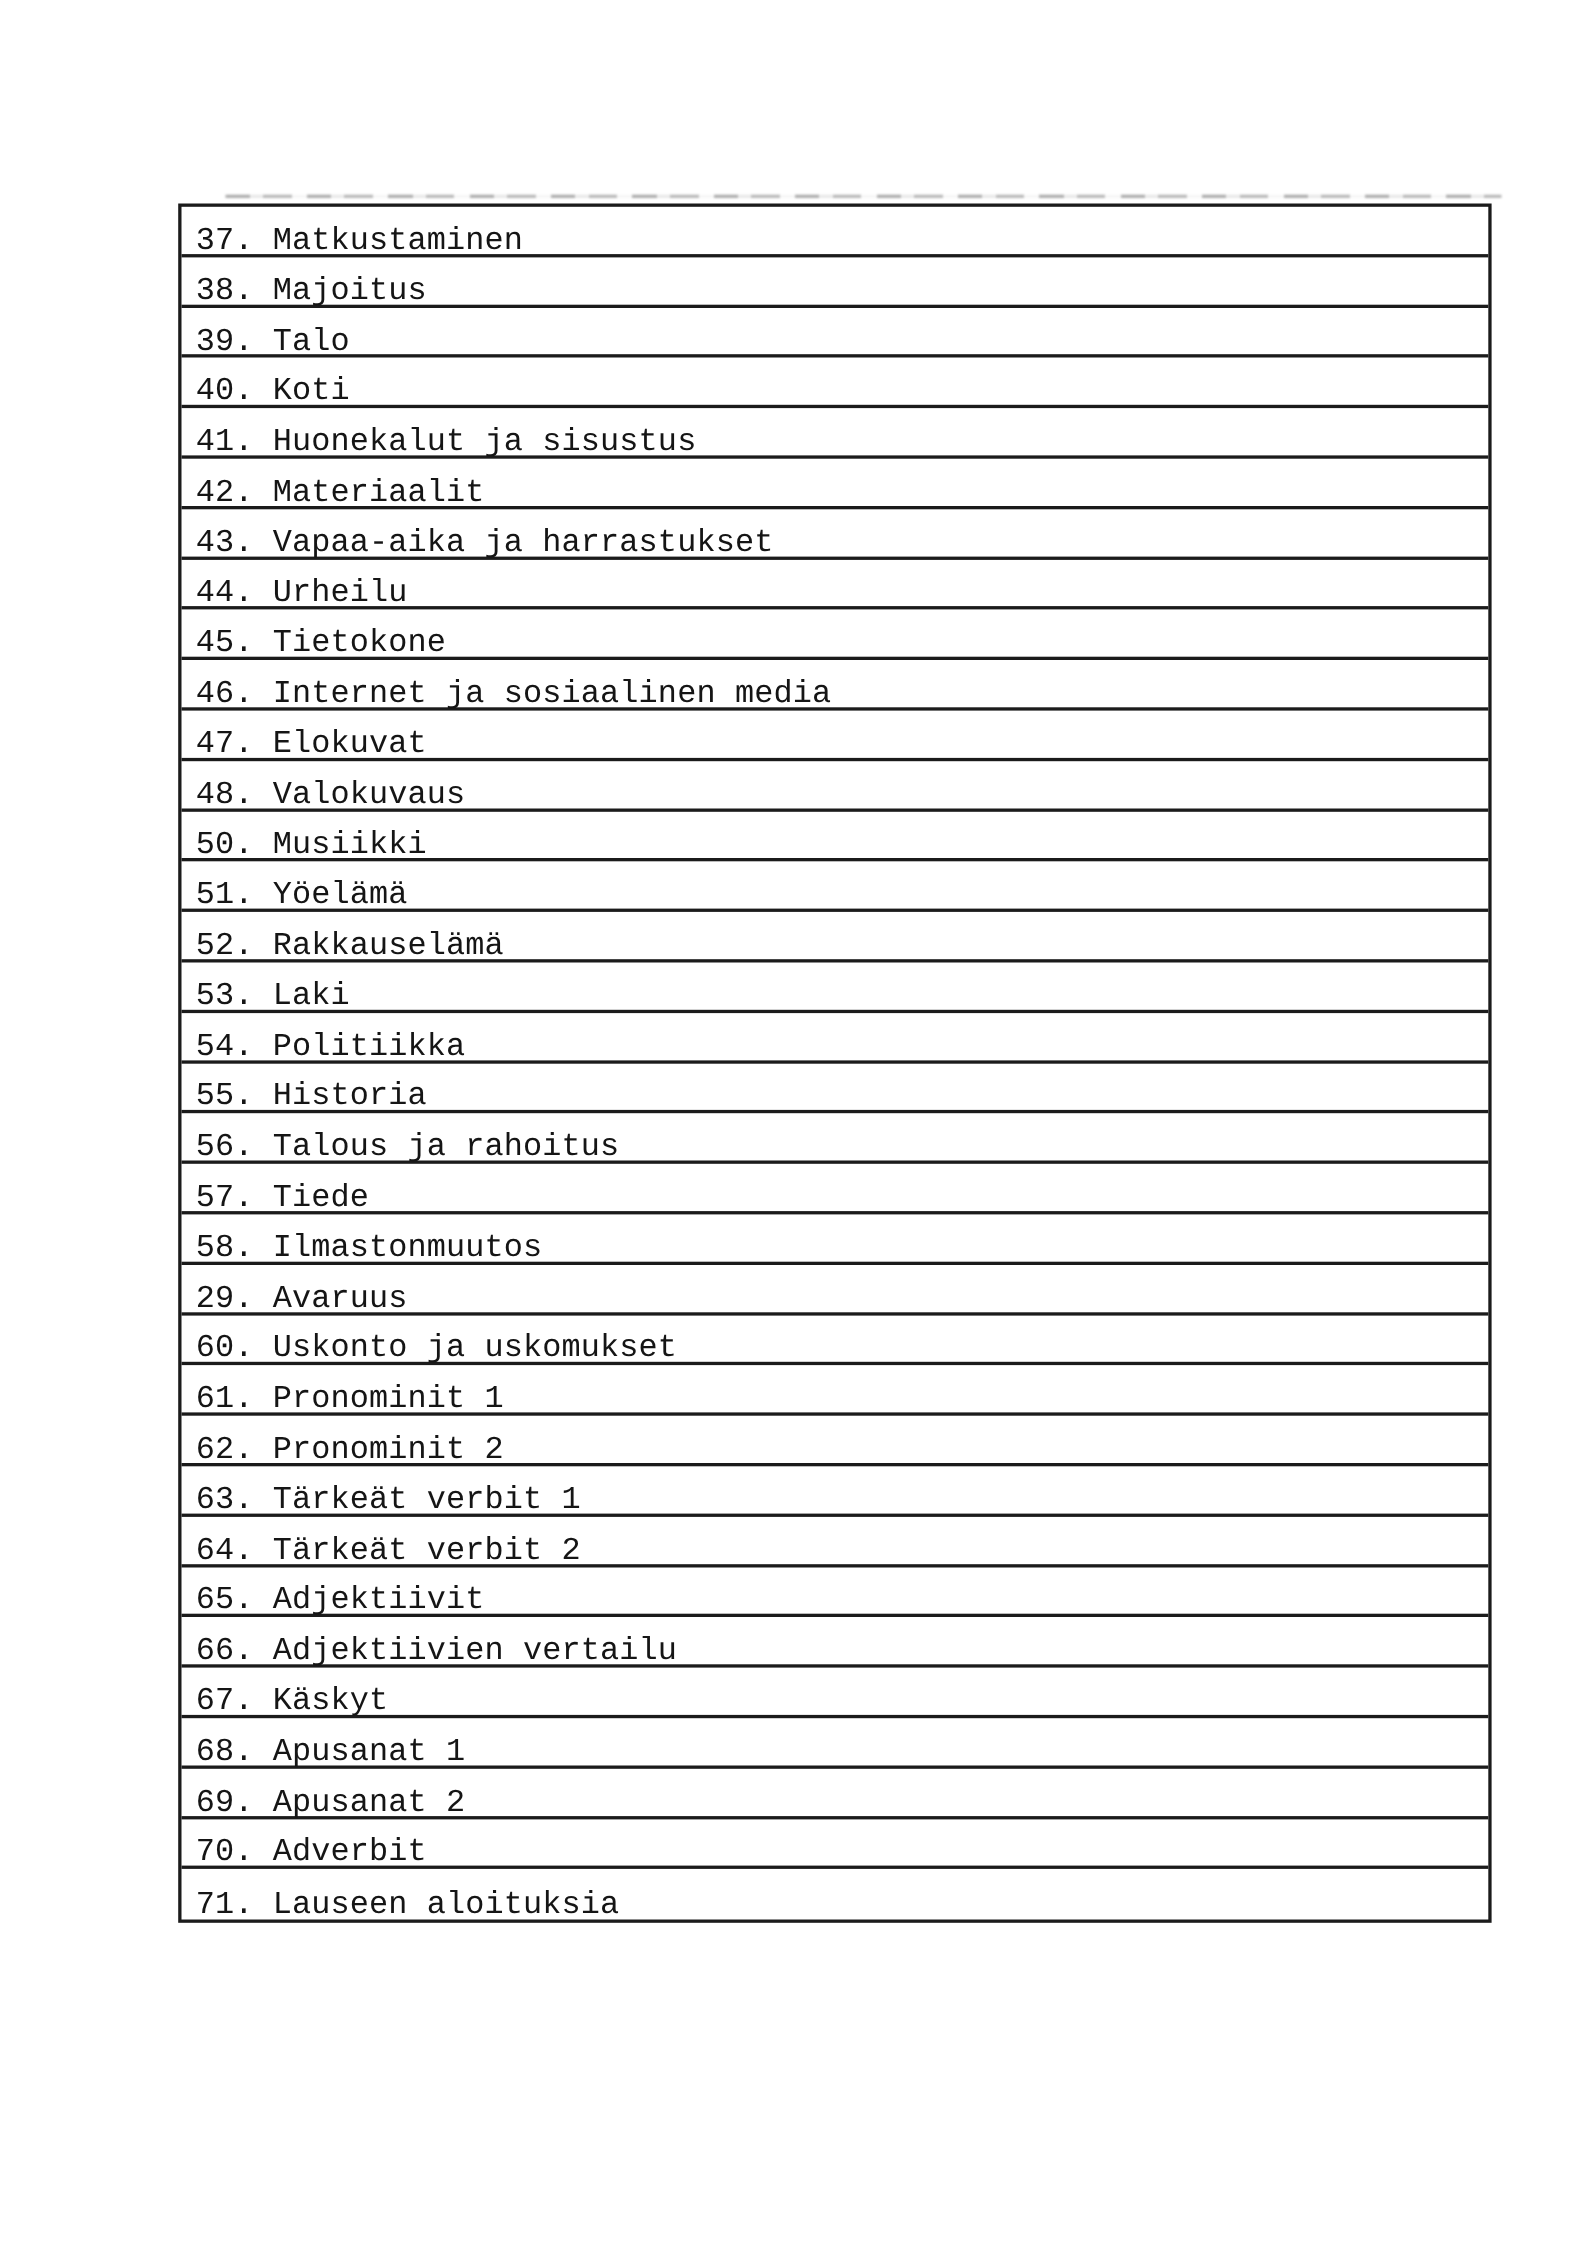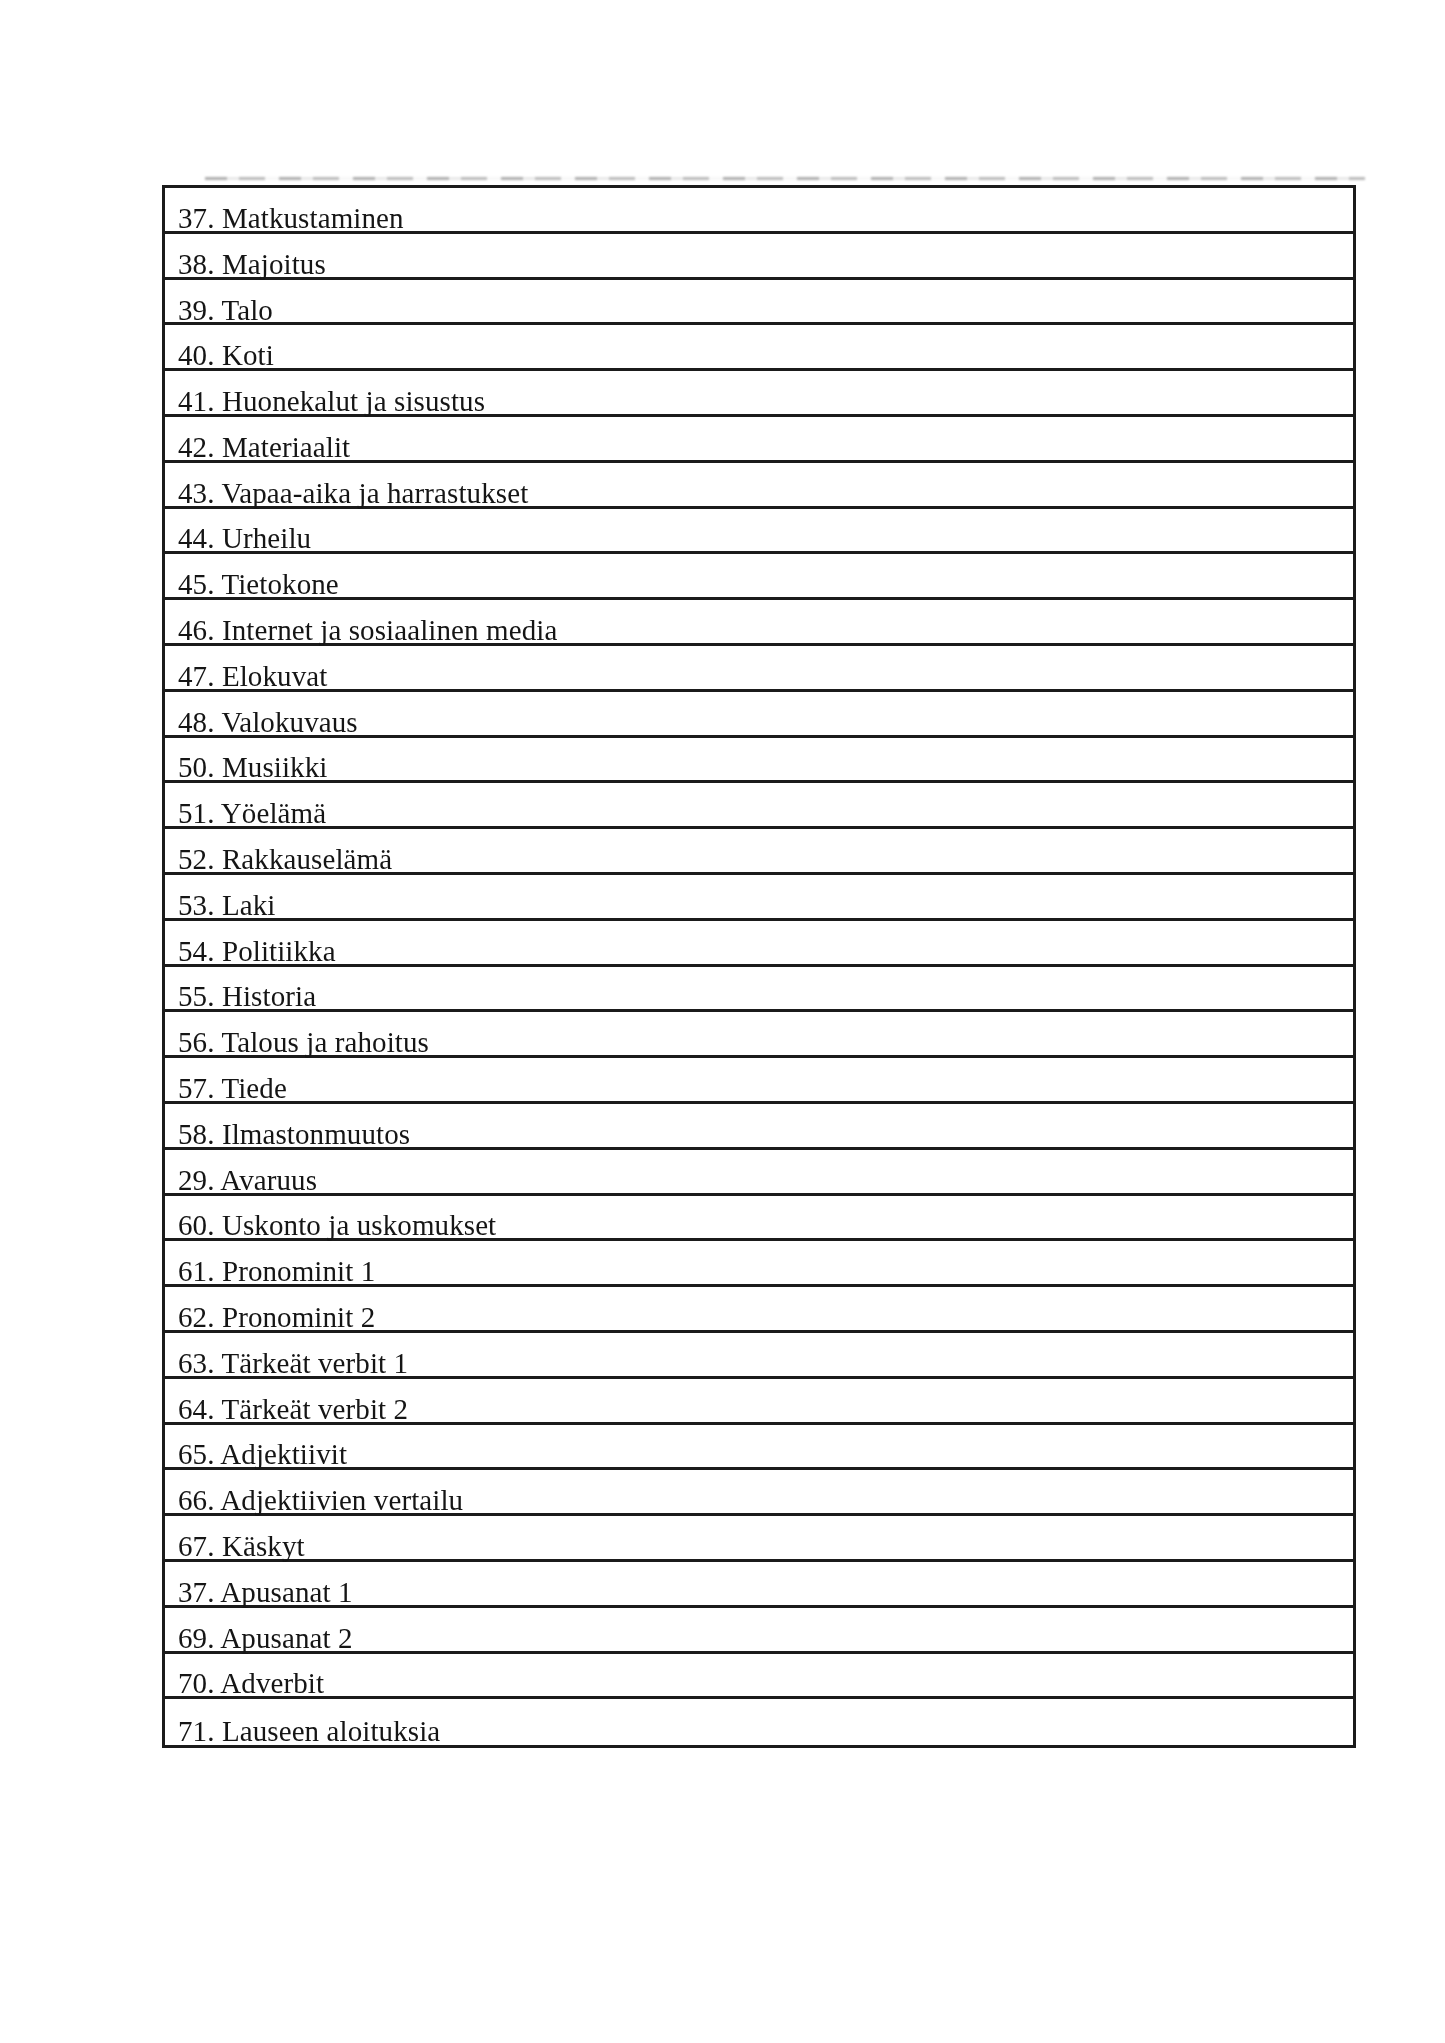--- a/index.html
+++ b/index.html
@@ -41,20 +41,21 @@
     background: #ffffff;
   }
   .toc-row {
     box-sizing: border-box;
     height: 45.8px;
     border-bottom: 3px solid var(--border-color, #1b1b1b);
     display: flex;
     align-items: center;
     padding-left: 13px;
     padding-top: 18px;
+    font-family: Liberation Mono, monospace;
   }
   .toc-row:last-child {
     border-bottom: none;
     align-items: center;
   }
   .toc-row-text {
     font-size: 29px;
     line-height: 1;
     color: var(--text-color, #151515);
     letter-spacing: 0.1px;
@@ -182,21 +183,21 @@
 
   <div class="toc-row">
     <span class="toc-row-text">66. Adjektiivien vertailu</span>
   </div>
 
   <div class="toc-row">
     <span class="toc-row-text">67. Käskyt</span>
   </div>
 
   <div class="toc-row">
-    <span class="toc-row-text">37. Apusanat 1</span>
+    <span class="toc-row-text">68. Apusanat 1</span>
   </div>
 
   <div class="toc-row">
     <span class="toc-row-text">69. Apusanat 2</span>
   </div>
 
   <div class="toc-row">
     <span class="toc-row-text">70. Adverbit</span>
   </div>
 

